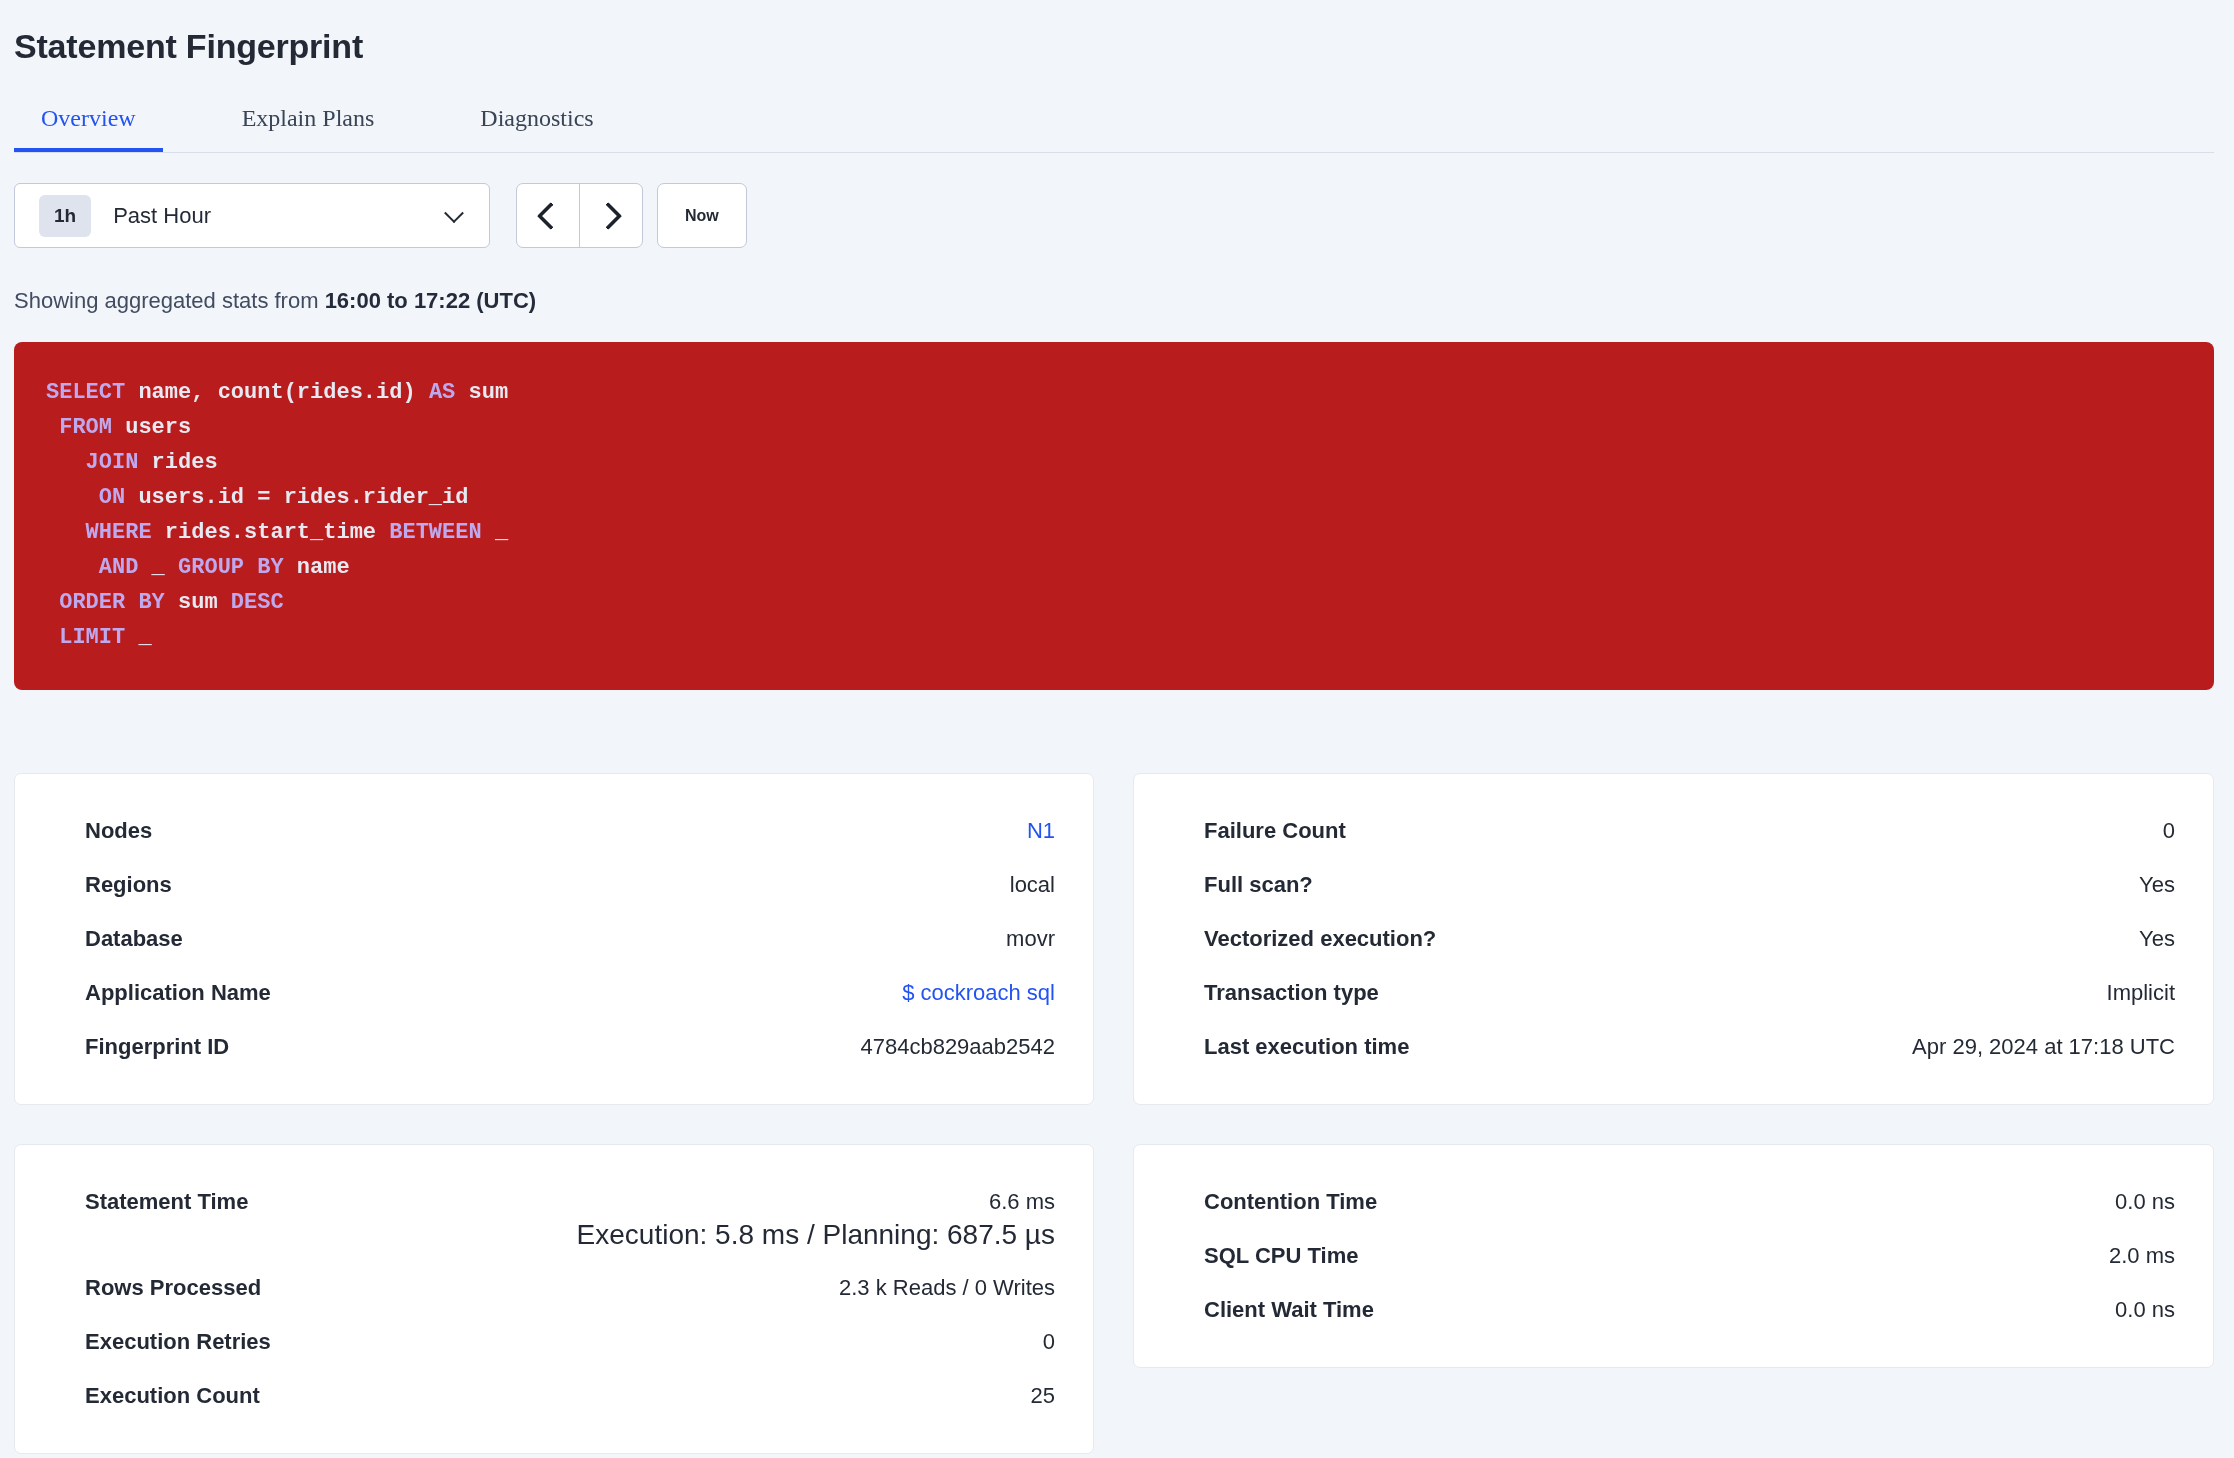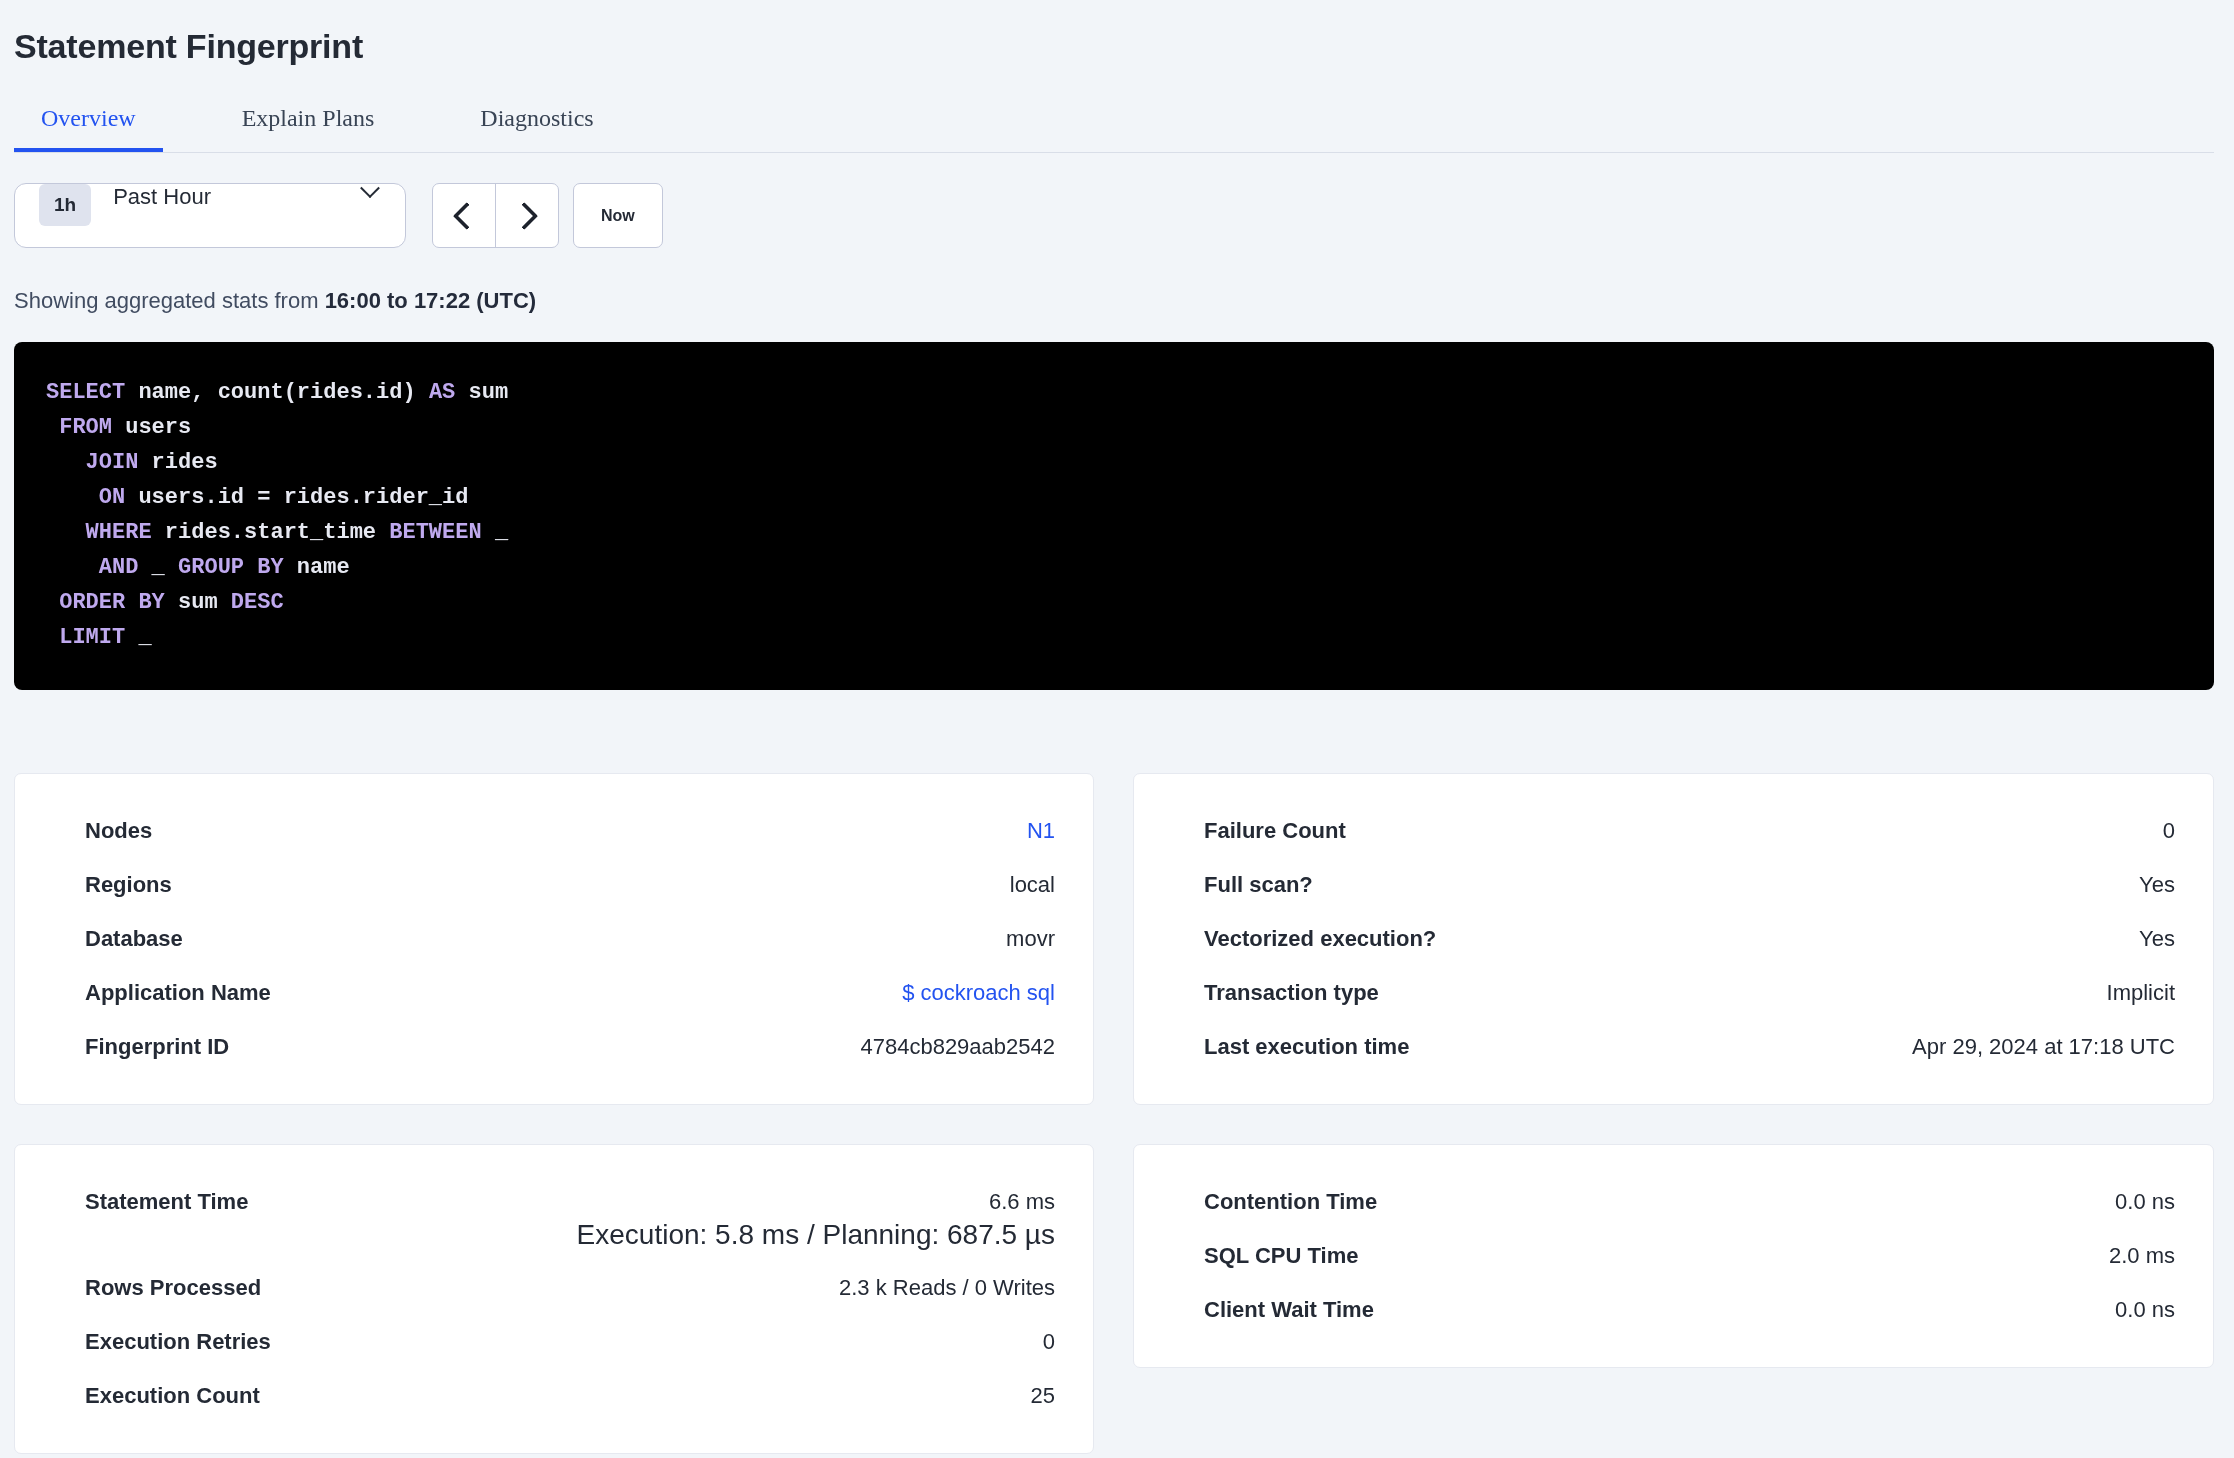--- a/index.html
+++ b/index.html
@@ -16,23 +16,23 @@
   .page-title { font-size:34px; font-weight:700; color:#242a35; margin:0; line-height:41px; letter-spacing:-0.2px; }
 
   
   .tabs { display:flex; gap:52px; margin-top:36px; border-bottom:1px solid #d9dee8; }
   .tab { font-size:24px; color:#394455; padding:0 27px 15px 27px; border-bottom:4px solid transparent; cursor:pointer; line-height:30px;font-family:Liberation Serif, serif; }
   .tab.active { color:#2353f0; border-bottom-color:#2353f0; }
 
   
   .time-row { margin-top:30px; display:flex; align-items:center; }
   .time-dropdown {
-    width:392px; height:65px; box-sizing:border-box;
-    background:#ffffff; border:1px solid #c3c8da; border-radius:12px;
-    display:flex; align-items:flex-start; padding:0 28px 0 24px; cursor:pointer;
+    width:476px; height:65px; box-sizing:border-box;
+    background:#ffffff; border:1px solid #c3c8da; border-radius:6px;
+    display:flex; align-items:center; padding:0 28px 0 24px; cursor:pointer;
   }
   .interval-badge { background:#dfe3ee; border-radius:6px; font-weight:700; font-size:19px; padding:10px 15px; color:#242a35; }
   .time-label { margin-left:22px; font-size:22px; color:#242a35; }
   .caret-down {
     margin-left:auto; width:12px; height:12px;
     border-left:2.5px solid #242a35; border-bottom:2.5px solid #242a35;
     transform:rotate(-45deg) translate(2px,-2px);
   }
   .nav-group { display:flex; margin-left:26px; height:65px; box-sizing:border-box; background:#fff; border:1px solid #c3c8da; border-radius:7px; }
   .nav-btn { width:62px; display:flex; align-items:center; justify-content:center; cursor:pointer; }
@@ -41,21 +41,21 @@
   .chev.left  { transform:rotate(45deg) translate(2px,-2px); }
   .chev.right { transform:rotate(225deg) translate(2px,-2px); }
   .now-btn { margin-left:14px; height:65px; box-sizing:border-box; padding:0 27px; background:#fff; border:1px solid #c3c8da; border-radius:7px; font-size:16px; font-weight:600; color:#242a35; display:flex; align-items:center; cursor:pointer; }
 
   
   .stats-line { margin-top:40px; font-size:22px; color:#414c61; line-height:26px; }
   .stats-line b { font-weight:700; color:#242b3b; }
 
   
   .sql-box {
-    margin-top:28px; background:#000000; border-radius:8px;
+    margin-top:28px; background:#b91c1c; border-radius:8px;
     padding:33px 32px 35px 32px;
   }
   .sql-line {
     font-family:"Liberation Mono","DejaVu Sans Mono", monospace;
     font-size:22px; line-height:35px; font-weight:700;
     color:#e7e9f2; white-space:pre;
   }
   .kw { color:#bfa9ee; }
 
   

